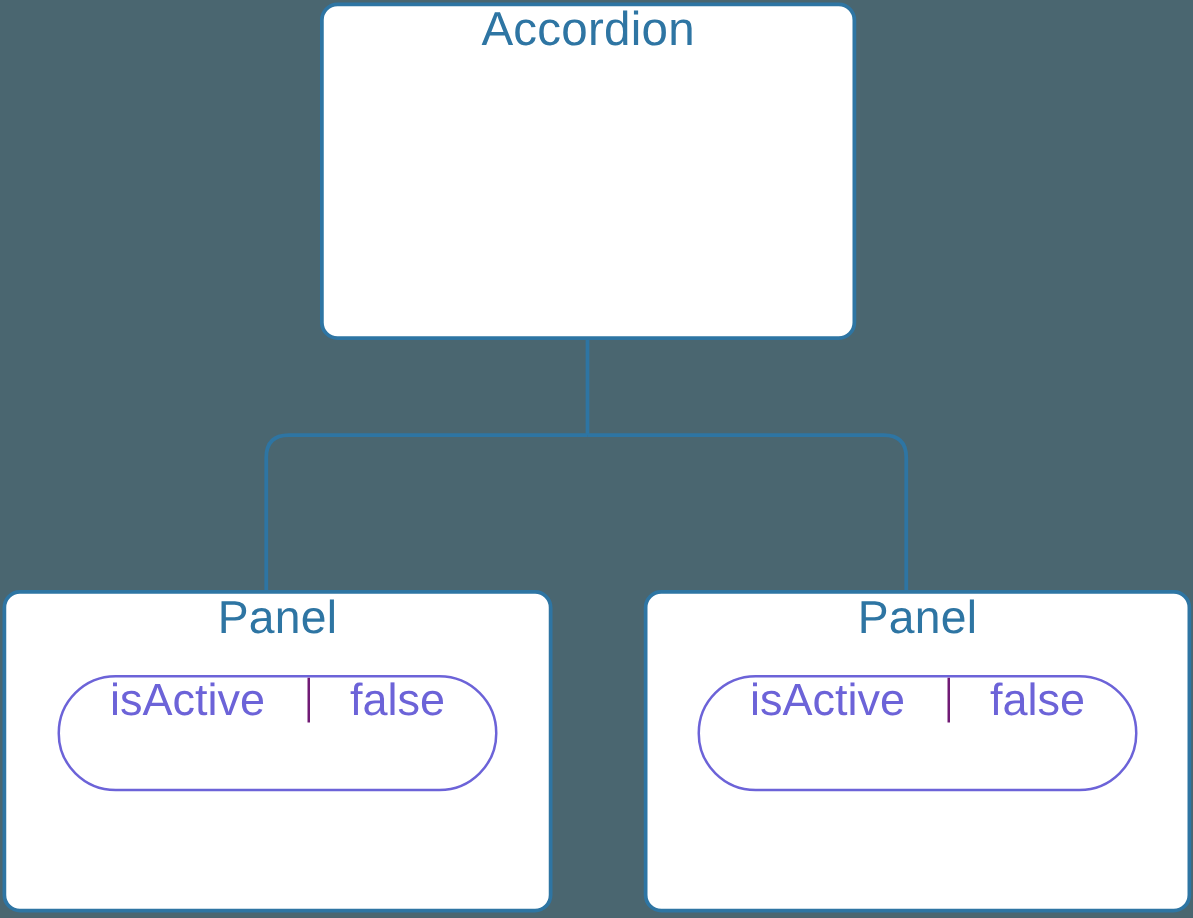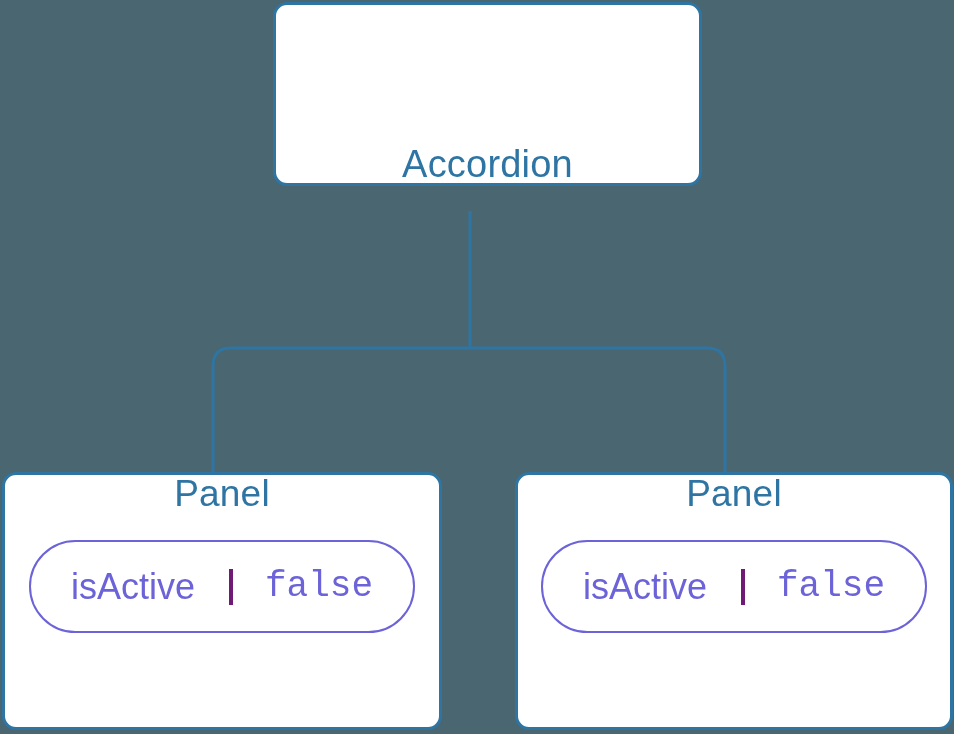--- a/index.html
+++ b/index.html
@@ -41,23 +41,22 @@
     display: flex;
     flex-direction: column;
     align-items: center;
   }
 
   
   #node-accordion {
     left: 256px;
     top: 2px;
     width: 429px;
-    height: 184px;
-    justify-content: flex-end;
-    margin-left: 17px;
+    height: 270px;
+    justify-content: flex-start;
   }
 
   
   #node-panel-0 {
     left: 2px;
     top: 472px;
     width: 440px;
     height: 258px;
   }
   #node-panel-1 {
@@ -81,21 +80,21 @@
   }
 
   .panel-node .node-title {
   }
 
   
   .state-chip {
     margin-top: 28px;
     height: 93px;
     display: flex;
-    align-items: center;
+    align-items: flex-start;
     border: 2px solid #6c63d8;
     border-radius: 999px;
     background: #ffffff;
     box-sizing: border-box;
     overflow: hidden;
   }
   .chip-key,
   .chip-value {
     display: flex;
     align-items: center;
@@ -104,22 +103,21 @@
     font-size: 36px;
     line-height: 1;
     white-space: nowrap;
     box-sizing: border-box;
   }
   .chip-key {
     padding: 0 34px 0 40px;
   }
   .chip-value {
     padding: 0 40px 0 32px;
-    border-left: 4px solid #701a75;
-    font-family: Liberation Mono, monospace;
+    border-left: 2px solid #701a75;
   }
 </style>
 </head>
 <body>
 
 <div id="stage">
 
   <svg id="edges" viewBox="0 0 954 734">
 
     <path d="M 470 211 L 470 348" fill="none" stroke="#2e75a3" stroke-width="3"></path>

